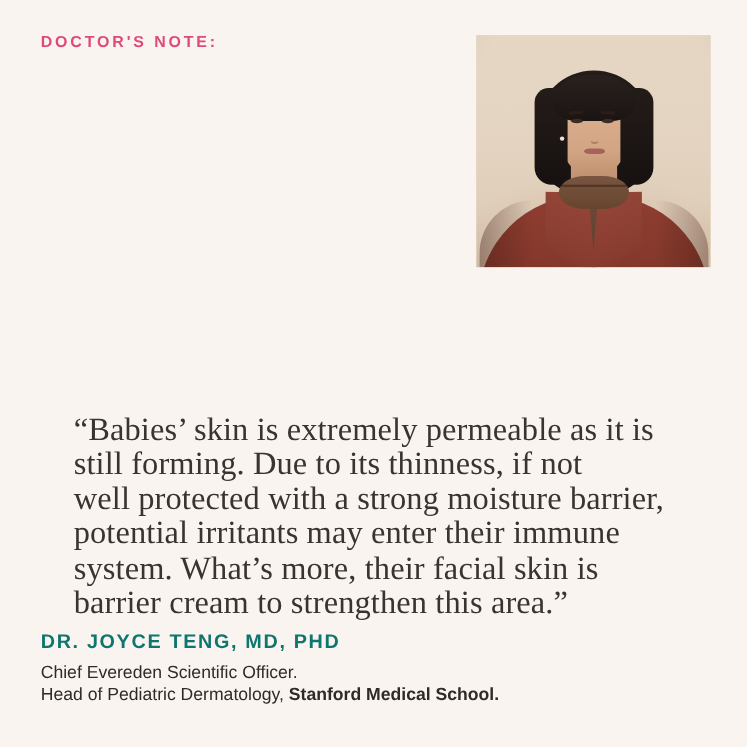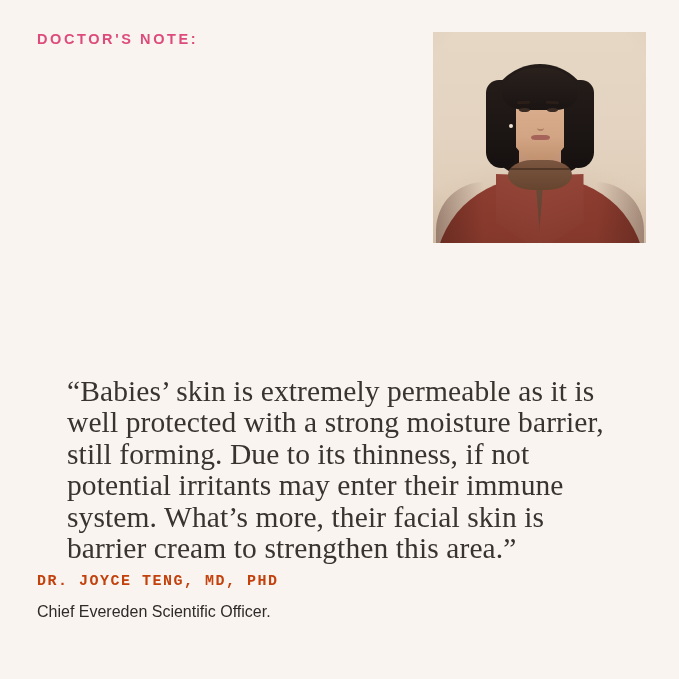--- a/index.html
+++ b/index.html
@@ -269,25 +269,25 @@
     color: #39342f;
     letter-spacing: 0.1px;
   }
   .quote .ln { display: block; white-space: pre; }
 
   
   .attrib-name {
     position: absolute;
     left: 37px;
     top: 573px;
-    font-family: Liberation Mono, monospace;
-    font-size: 15px;
+    font-family: Liberation Sans, sans-serif;
+    font-size: 18px;
     font-weight: bold;
     letter-spacing: 1.5px;
-    color: #c2410c;
+    color: #0f766e;
     text-transform: uppercase;
     white-space: nowrap;
   }
   .attrib-lines {
     position: absolute;
     left: 37px;
     top: 602px;
     font-family: "Liberation Sans", sans-serif;
     font-size: 16px;
     line-height: 20px;
@@ -326,26 +326,27 @@
       <div class="eye-r"></div>
       <div class="nose"></div>
       <div class="mouth"></div>
       <div class="earring-l"></div>
       <div class="photo-vignette"></div>
     </div>
   </div>
 
   <blockquote class="quote">
     <span class="ln">“Babies’ skin is extremely permeable as it is</span>
+    <span class="ln">still forming. Due to its thinness, if not</span>
     <span class="ln">well protected with a strong moisture barrier,</span>
-    <span class="ln">still forming. Due to its thinness, if not</span>
     <span class="ln">potential irritants may enter their immune</span>
     <span class="ln">system. What’s more, their facial skin is</span>
     <span class="ln">barrier cream to strengthen this area.”</span>
   </blockquote>
 
   <div class="attrib-name">DR. JOYCE TENG, MD, PHD</div>
 
   <div class="attrib-lines">
     <span class="ln">Chief Evereden Scientific Officer.</span>
+    <span class="ln"><span>Head of Pediatric Dermatology, </span><b>Stanford Medical School.</b></span>
   </div>
 
 </div>
 
 </body></html>

